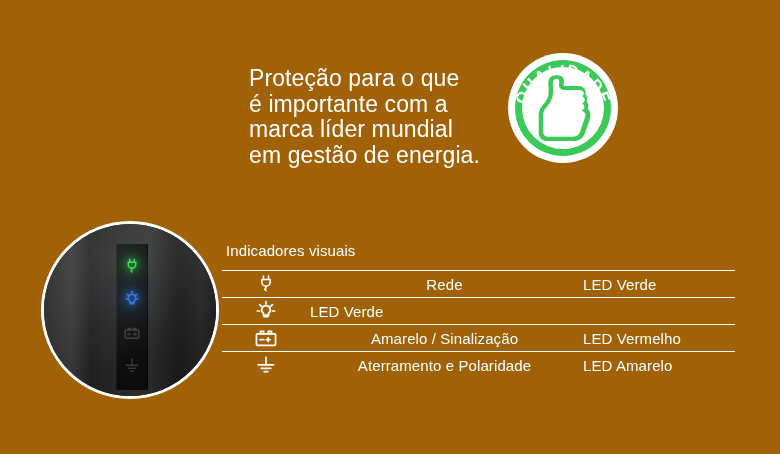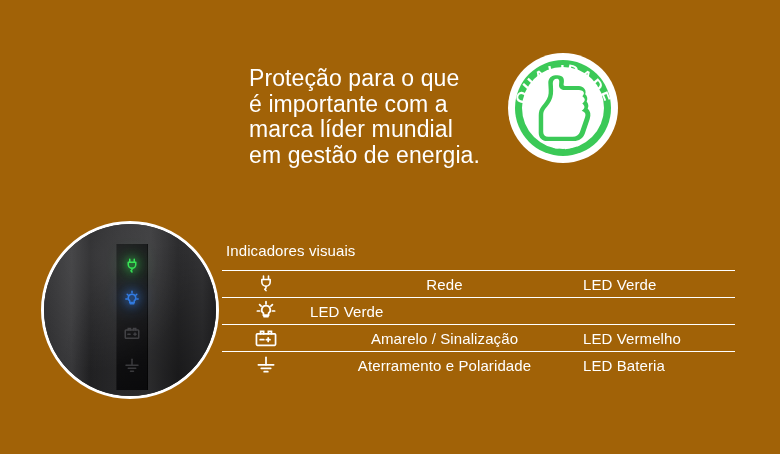--- a/index.html
+++ b/index.html
@@ -327,18 +327,18 @@
     <div class="ind-row">
       <div class="cell-icon">
         <svg width="22" height="20" viewBox="0 0 24 22" aria-hidden="true">
           <g fill="none" stroke="#ffffff" stroke-width="1.9" stroke-linecap="round">
             <path d="M12 2.5v8.3"></path>
             <path d="M3.6 10.8h16.8M6.8 14.7h10.4M10 18.3h4"></path>
           </g>
         </svg>
       </div>
       <div class="cell-label">Aterramento e Polaridade</div>
-      <div class="cell-led">LED Bateria</div>
+      <div class="cell-led">LED Amarelo</div>
     </div>
 
   </div>
 
 </div>
 
 </body></html>

